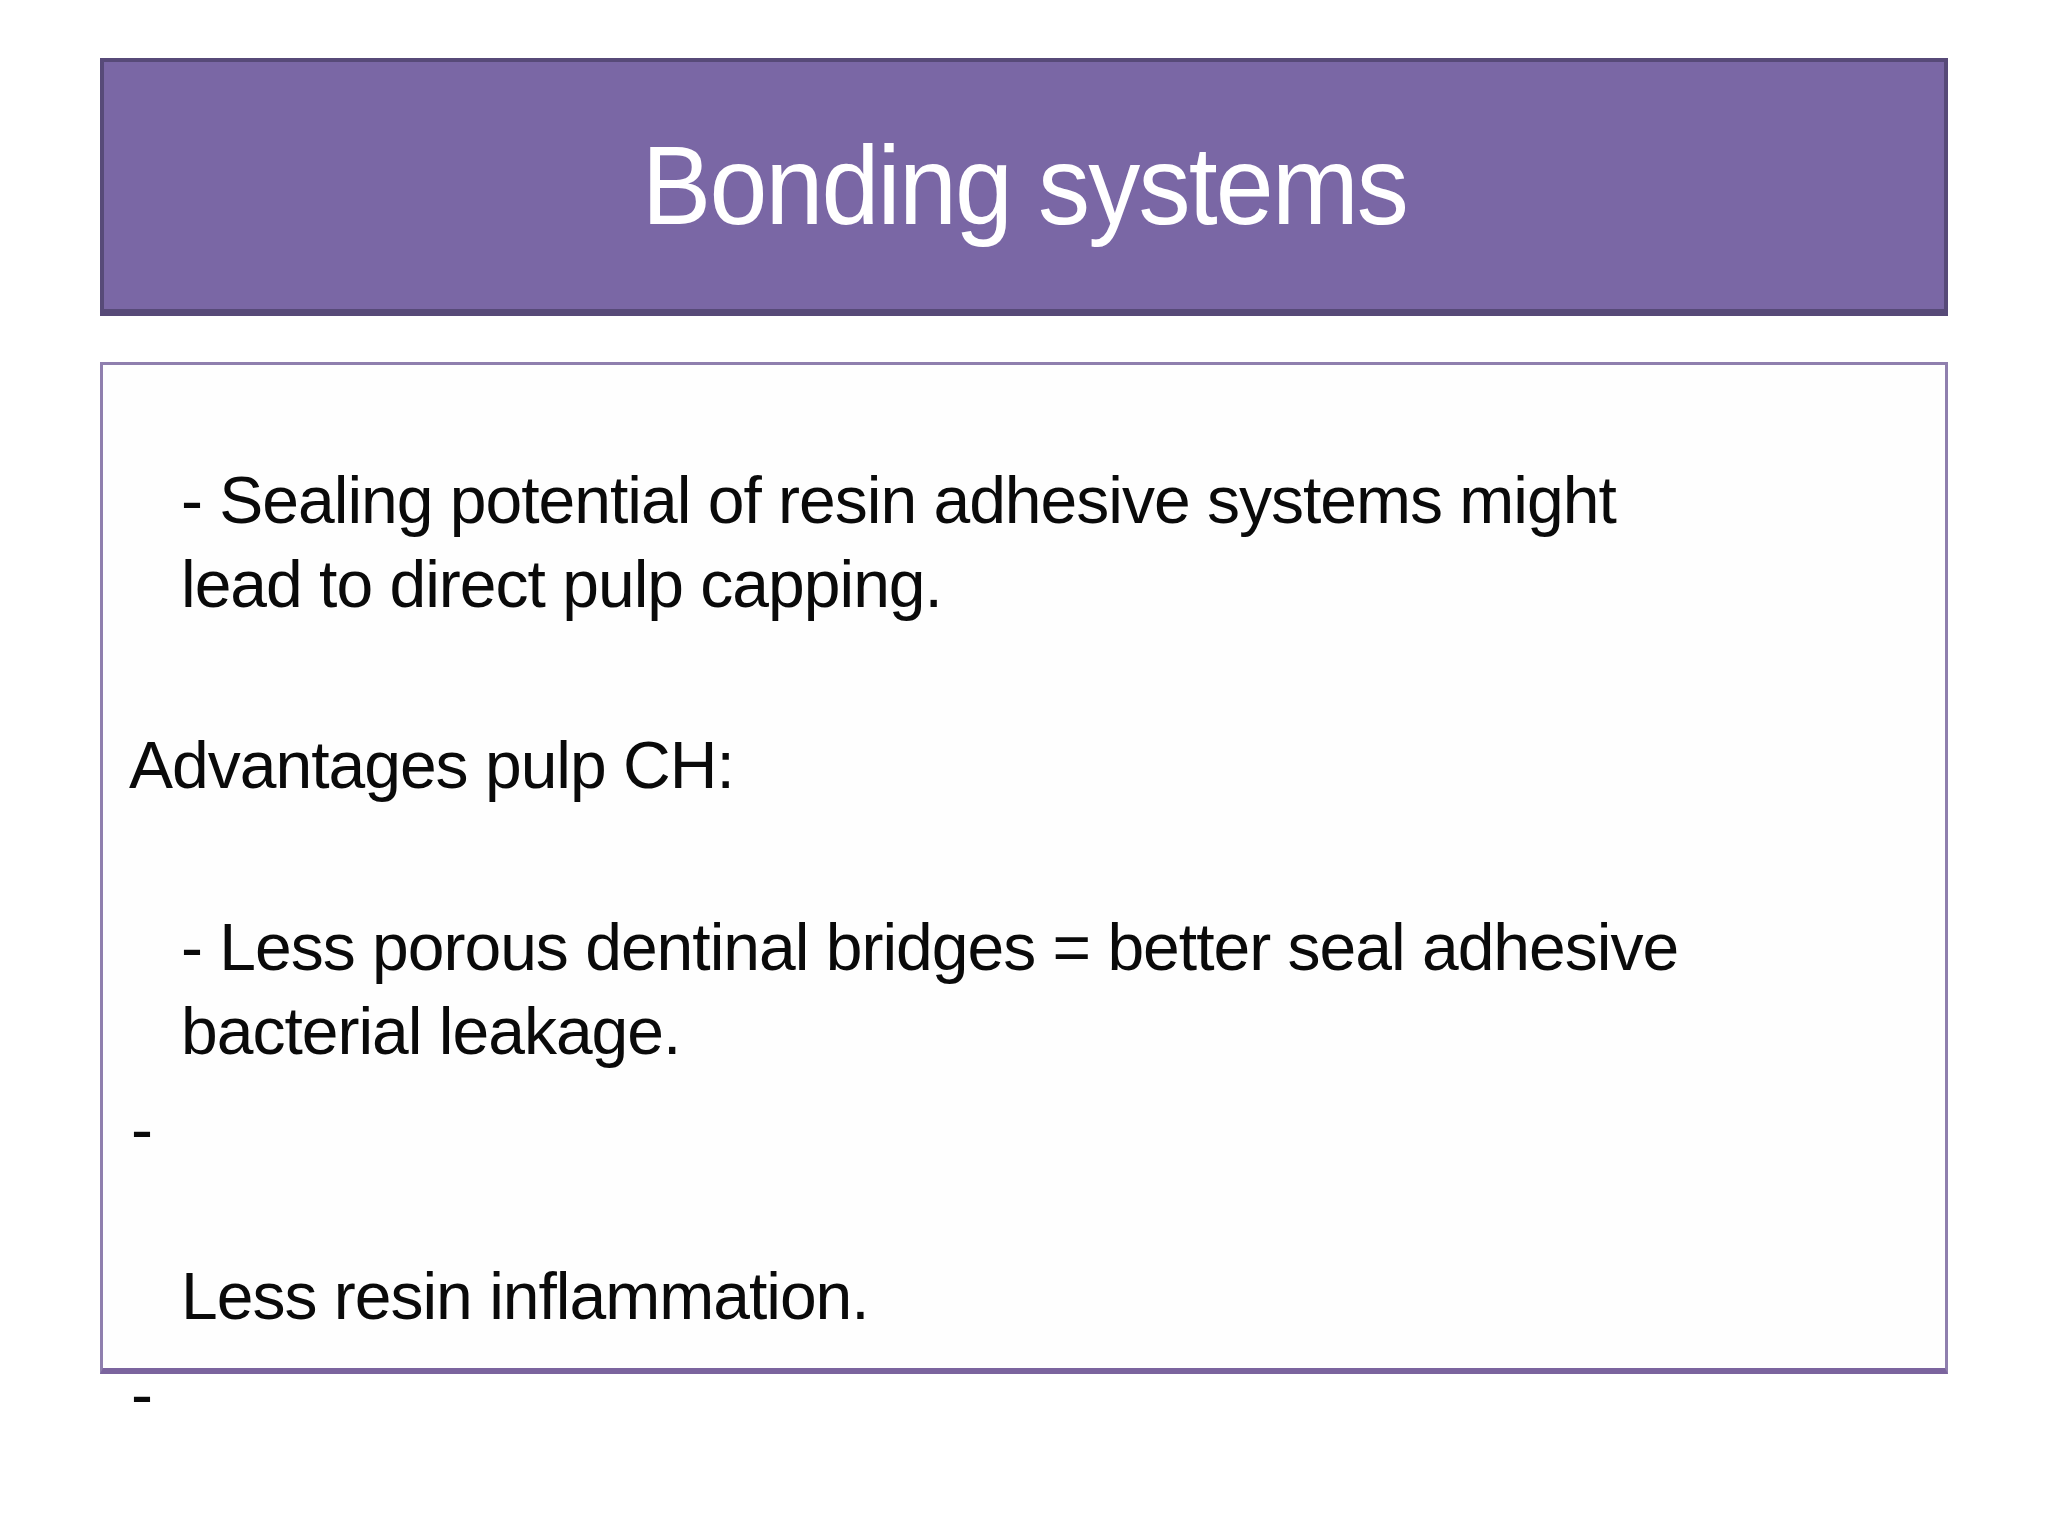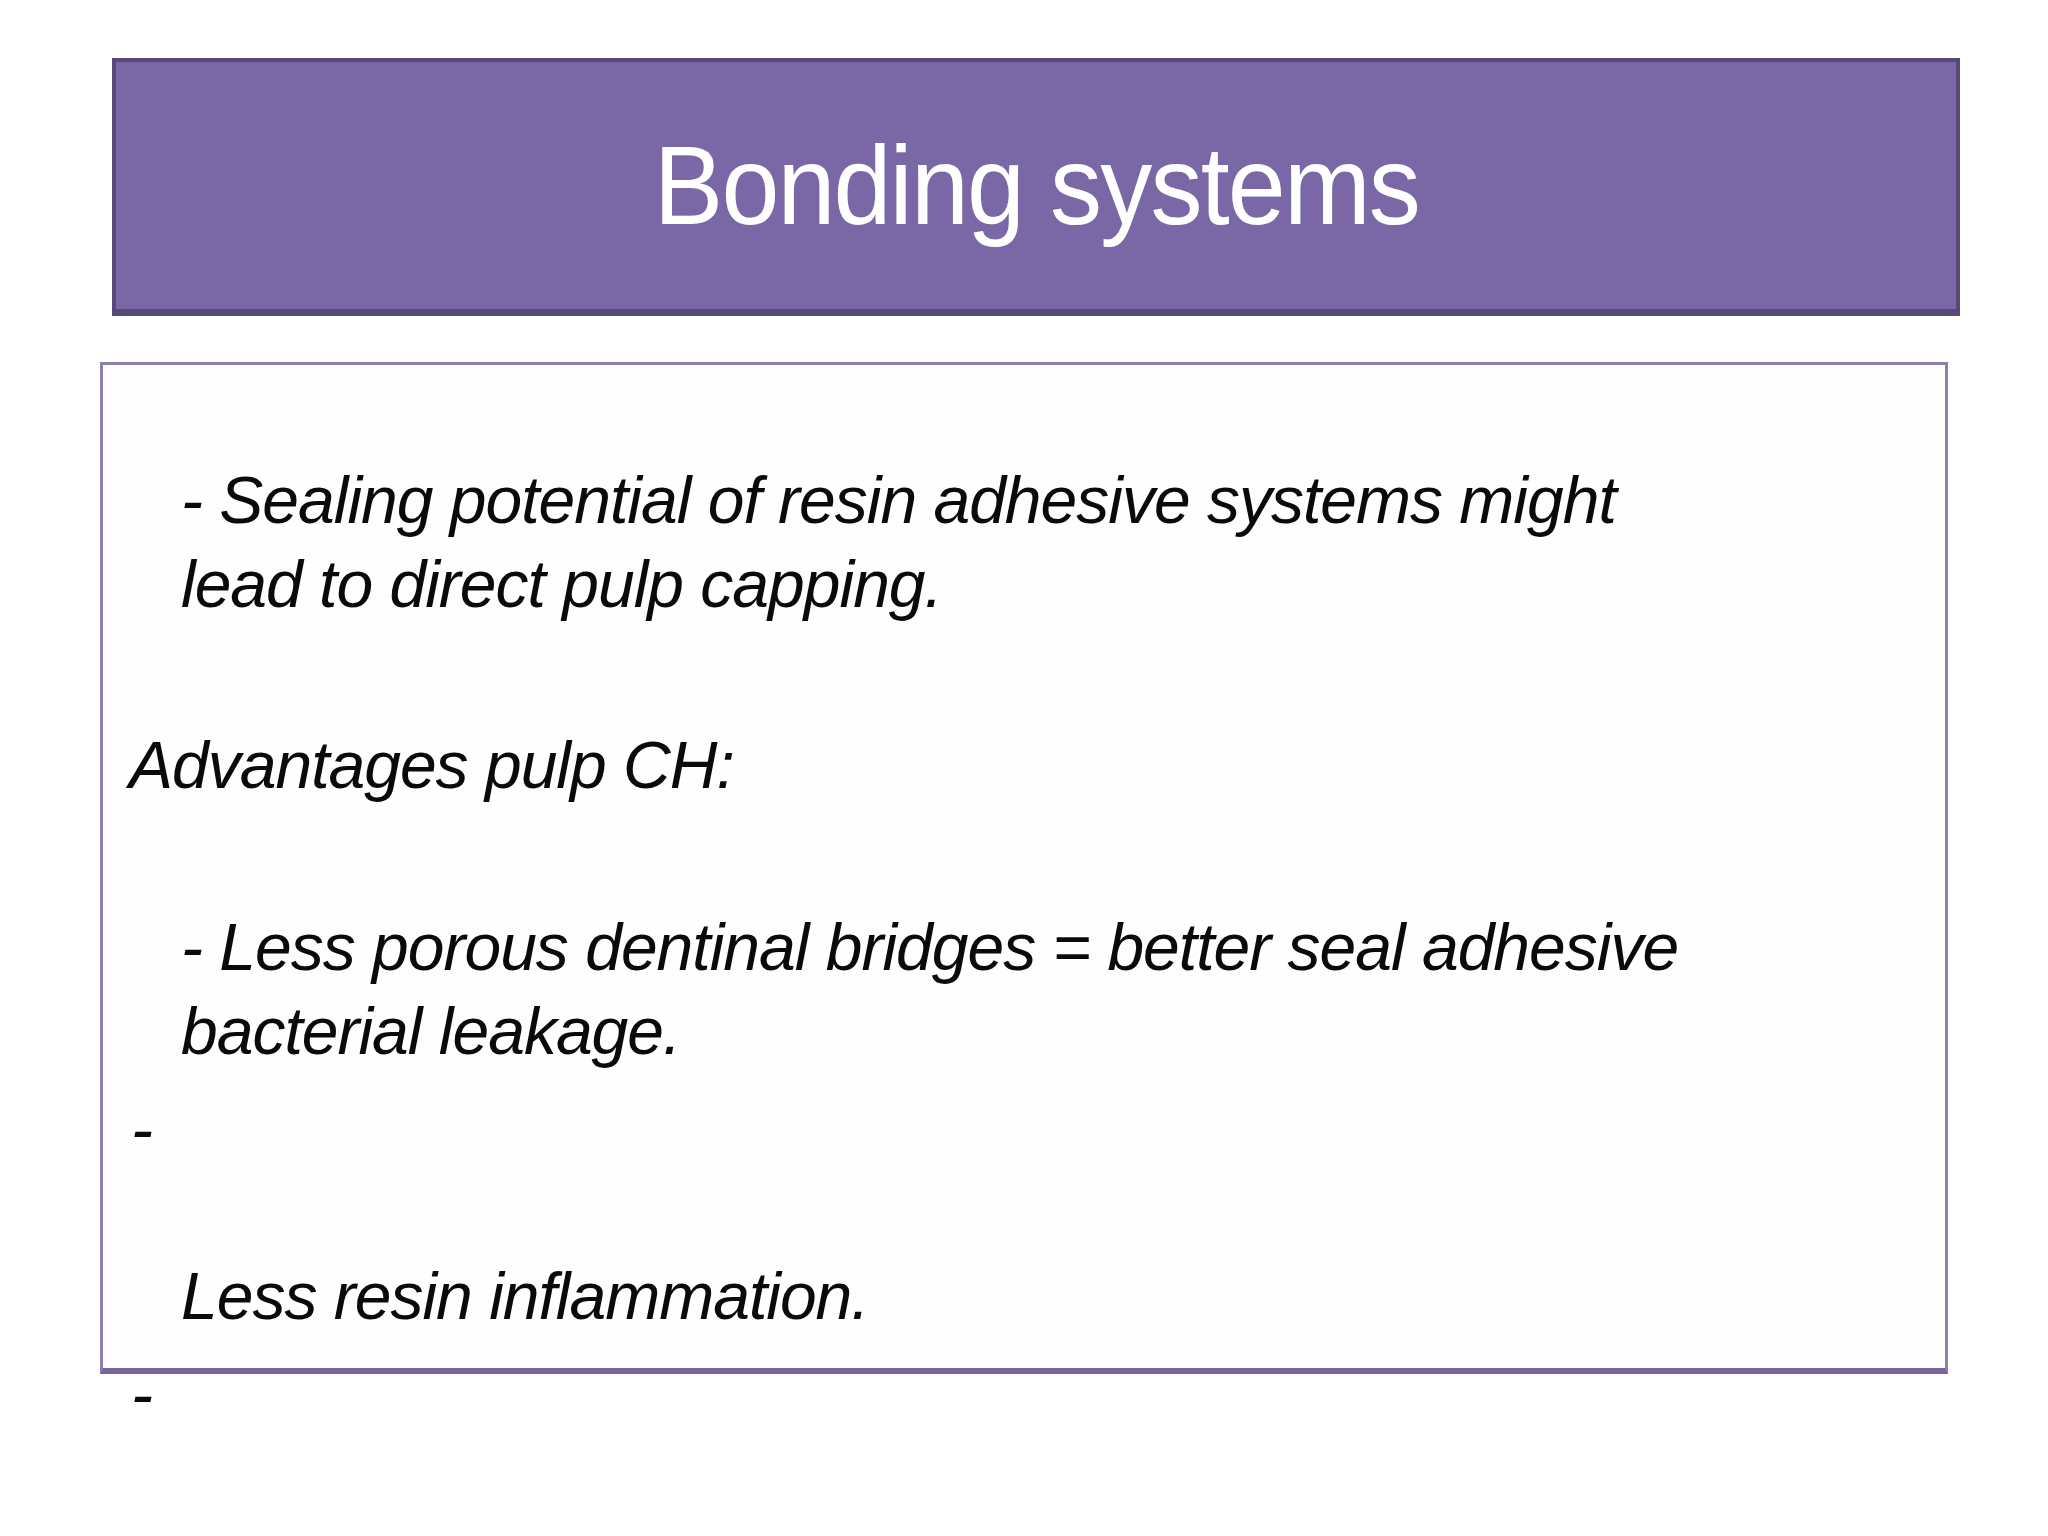--- a/index.html
+++ b/index.html
@@ -23,21 +23,20 @@
     top: 58px;
     width: 1848px;
     height: 258px;
     box-sizing: border-box;
     background: var(--title-fill, #7a67a5);
     border: 4px solid var(--title-border, #574a78);
     border-bottom-width: 7px;
     display: flex;
     align-items: center;
     justify-content: center;
-    margin-left: 12px;
   }
   .title-text {
     color: var(--title-text, #ffffff);
     font-size: 112px;
     letter-spacing: -2px;
     line-height: 1;
     transform: scaleX(0.93);
     transform-origin: center;
     white-space: nowrap;
   }
@@ -47,21 +46,20 @@
     position: absolute;
     left: 100px;
     top: 362px;
     width: 1848px;
     height: 1012px;
     box-sizing: border-box;
     background: #fefefe;
     border: 3px solid var(--body-border, #8f7fae);
     border-bottom: 6px solid var(--body-border-bottom, #7b649e);
     padding: 10px 28px 10px 26px;
-    font-style: italic;
   }
   .item {
     position: relative;
     color: var(--body-text, #0a0a0a);
     font-size: 66px;
     letter-spacing: -1px;
     line-height: 1.27;
     margin-bottom: 14px;
     white-space: pre-line;
   }

